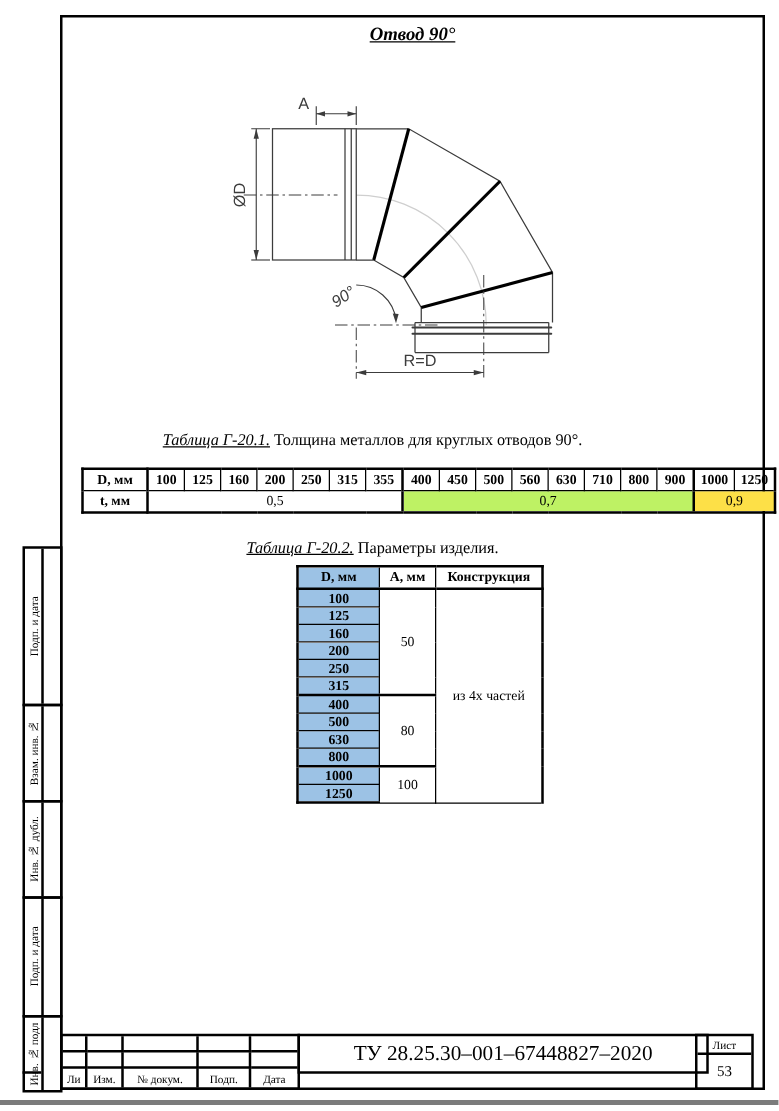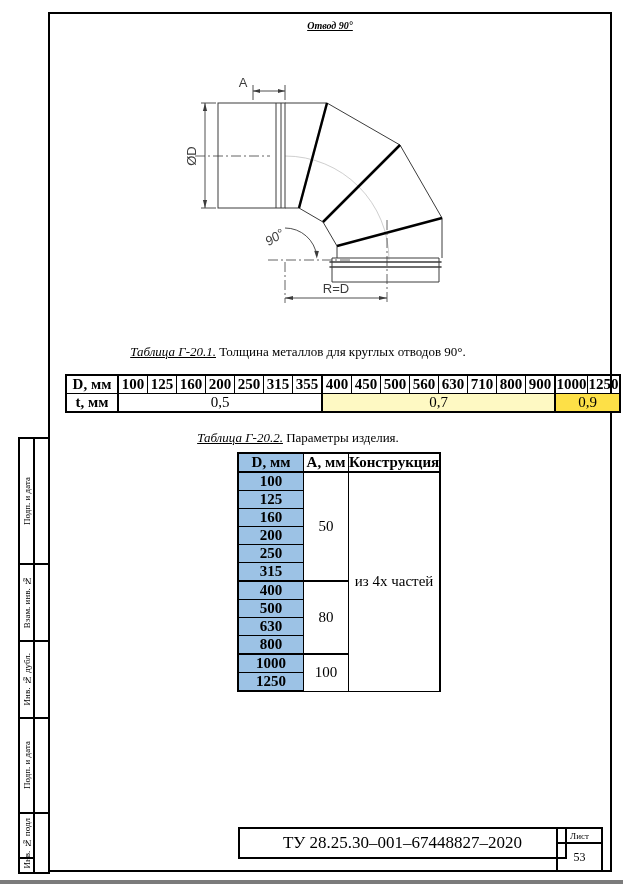--- a/index.html
+++ b/index.html
@@ -1,42 +1,42 @@
 <!DOCTYPE html>
 <html><head>
 <meta charset="utf-8">
 <style>
   html,body{margin:0;padding:0;background:#fff;}
   .page{position:relative;width:623px;height:889px;background:#fff;overflow:hidden;
         font-family:"Liberation Serif",serif;color:#000;}
   .frame{position:absolute;left:48px;top:12px;width:564px;height:860px;
          border:2px solid #000;box-sizing:border-box;}
   .doc-title{position:absolute;left:48px;top:20px;width:564px;text-align:center;
-             font-size:10px;font-weight:bold;font-style:italic;}
+             font-size:15px;font-weight:bold;font-style:italic;}
   .doc-title .u{text-decoration:underline;}
   .drawing{position:absolute;left:180px;top:70px;}
   .caption{position:absolute;left:48px;width:500px;text-align:center;font-size:13px;}
   .cap1{top:344px;}
   .cap2{top:430px;}
   .cap-label{font-style:italic;text-decoration:underline;}
   table{border-collapse:collapse;position:absolute;table-layout:fixed;}
   td{border:1px solid #000;text-align:center;vertical-align:middle;padding:0;
-     font-size:15px;overflow:hidden;}
+     font-size:11px;overflow:hidden;}
   .b{font-weight:bold;}
   
   .t1{left:65px;top:374px;}
   .t1 td{height:16px;}
   .t1 .hl{width:50px;border-left:2px solid #000;border-right:2px solid #000;}
   .t1 .c{width:28px;}
   .t1 .cw{width:31px;}
   .t1 tr:first-child td{border-top:2px solid #000;}
   .t1 tr:last-child td{border-bottom:2px solid #000;}
   .t1 .thl{border-left:2px solid #000;}
   .t1 .end{border-right:2px solid #000;}
-  .bg-light{background:#fef9c3;}
+  .bg-light{background:#bef264;}
   .bg-mid{background:#fde047;}
   
   .t2{left:237px;top:452px;}
   .t2 td{height:13px;}
   .t2 .cd{width:64px;}
   .t2 .ca{width:44px;}
   .t2 .ck{width:84px;}
   .t2 tr:first-child td{border-top:2px solid #000;border-bottom:2px solid #000;height:16px;}
   .t2 tr:last-child td{border-bottom:2px solid #000;}
   .t2 td:first-child{border-left:2px solid #000;}
@@ -249,20 +249,37 @@
         <span class="vtext">Подп. и дата</span>
       </div>
   </div>
   <div class="sb sb5">
     <div class="vcell">
         <span class="vtext">Инв. № подл</span>
       </div>
   </div>
   <div class="sb-divider"></div>
 
+  <div class="tb-grid">
+    <div></div>
+      <div></div>
+      <div></div>
+      <div></div>
+      <div></div>
+    <div></div>
+      <div></div>
+      <div></div>
+      <div></div>
+      <div></div>
+    <div>Ли</div>
+    <div>Изм.</div>
+    <div>№ докум.</div>
+    <div>Подп.</div>
+    <div>Дата</div>
+  </div>
   <div class="tb-doc">
     <span>ТУ 28.25.30–001–67448827–2020</span>
   </div>
   <div class="tb-sheet">
     <div class="lab">Лист</div>
     <div class="num">53</div>
   </div>
 
   <div class="page-edge"></div>
 </div>

